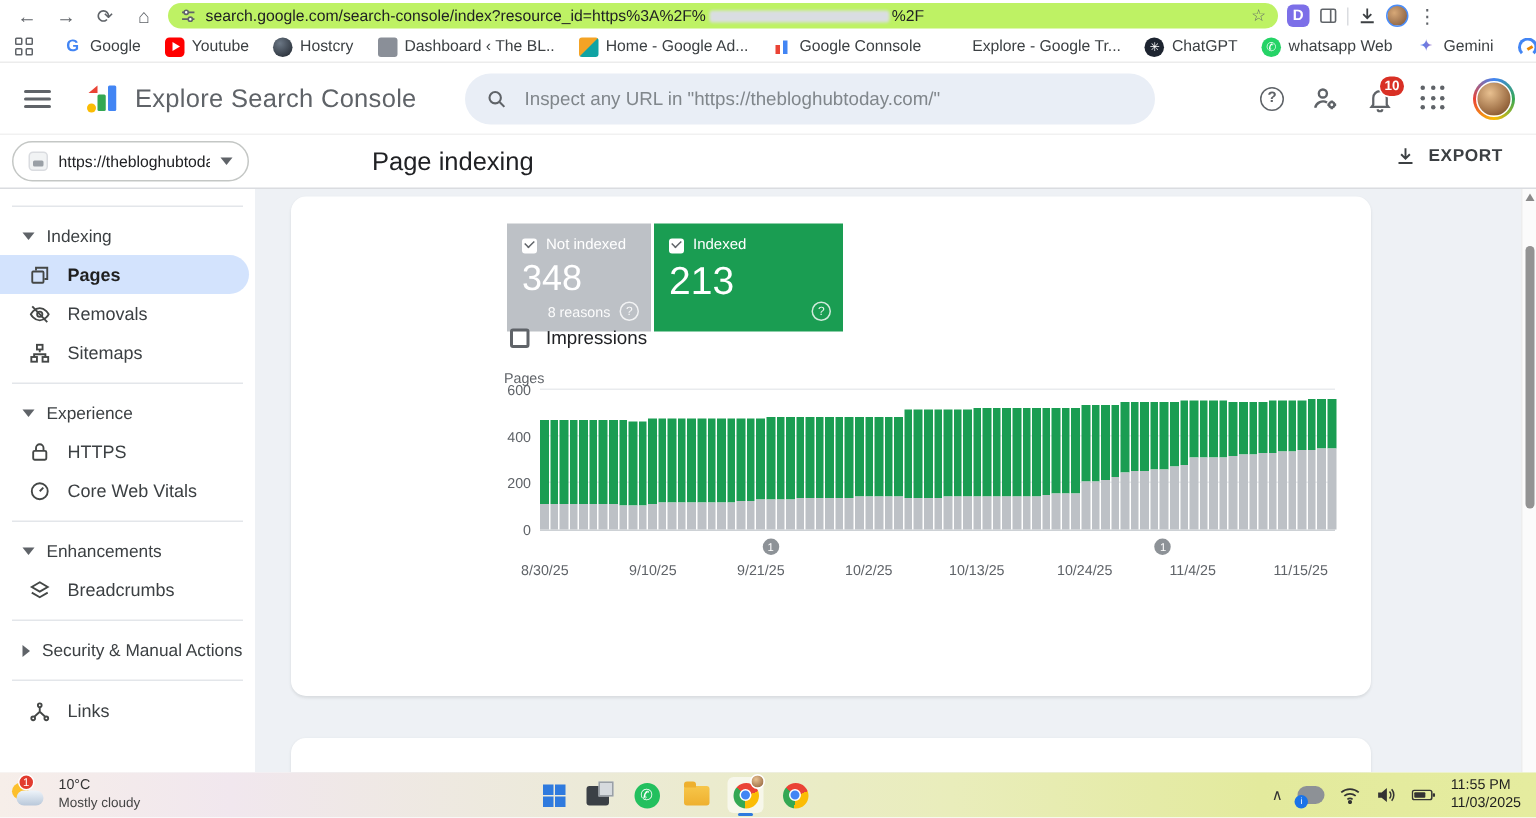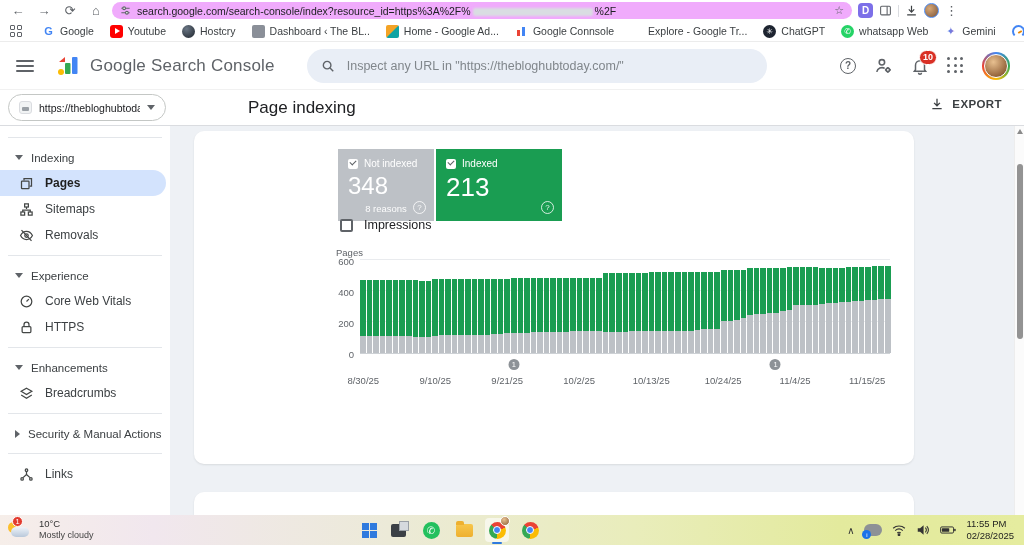--- a/index.html
+++ b/index.html
@@ -4,21 +4,21 @@
 <style>
   html,body{margin:0;padding:0;background:#fff;}
   *{box-sizing:border-box;}
   .screen{position:relative;width:1024px;height:545px;overflow:hidden;
     font-family:"Liberation Sans","DejaVu Sans",sans-serif;color:#202124;}
 
   
   .btoolbar{position:absolute;left:0;top:0;width:1024px;height:21px;background:#fff;
     display:flex;align-items:center;padding:0 8px;gap:6px;}
   .nav-glyph{color:#5f6368;font-size:13px;width:20px;text-align:center;line-height:20px;cursor:pointer;}
-  .omnibox{flex:1;height:17px;background:#f0abfc;border-radius:9px;display:flex;align-items:center;
+  .omnibox{flex:1;height:17px;background:#bef264;border-radius:9px;display:flex;align-items:center;
     padding:0 8px;gap:6px;max-width:740px;}
   .tune-icon svg{display:block;}
   .url-text{font-size:10.5px;color:#202124;white-space:nowrap;overflow:hidden;}
   .url-redacted{display:inline-block;width:120px;height:8px;background:#d9dde2;border-radius:2px;
     vertical-align:middle;margin:0 2px;filter:blur(1px);}
   .omni-star{margin-left:auto;color:#5f6368;font-size:11px;}
   .ext-d{width:15px;height:15px;border-radius:4px;background:#7c6fe8;color:#fff;font-size:10px;font-weight:bold;
     display:flex;align-items:center;justify-content:center;}
   .side-panel-icon svg{display:block;}
   .tb-divider{width:1px;height:12px;background:#dadce0;}
@@ -312,21 +312,21 @@
         <i></i>
       </div>
     <div class="gsc-logo">
       <svg width="26" height="26" viewBox="0 0 26 26">
         <rect x="16" y="4" width="5.5" height="17" rx="1" fill="#4285f4"></rect>
         <rect x="9" y="10" width="5.5" height="11" rx="1" fill="#34a853"></rect>
         <path d="M3 9 L9 4 L9 9 Z" fill="#ea4335"></path>
         <circle cx="5" cy="19" r="3" fill="#fbbc04"></circle>
       </svg>
     </div>
-    <div class="gsc-title">Google Search Console</div>
+    <div class="gsc-title">Explore Search Console</div>
     <div class="gsc-search">
       <svg width="14" height="14" viewBox="0 0 24 24" fill="none" stroke="#5f6368" stroke-width="2.4">
         <circle cx="10.5" cy="10.5" r="6.5"></circle>
           <path d="M15.5 15.5L21 21"></path>
       </svg>
       <input type="text" placeholder="Inspect any URL in &quot;https://thebloghubtoday.com/&quot;" style="">
     </div>
     <div class="hdr-right">
       <span class="help-ring">?</span>
       <span class="hdr-icon">
@@ -389,60 +389,60 @@
             <svg viewBox="0 0 24 24" fill="none" stroke="#444746" stroke-width="2">
               <path d="M8 7V4h12v12h-3"></path>
               <rect x="4" y="8" width="12" height="12" rx="1"></rect>
             </svg>
           </span>
           <span class="lbl">Pages</span>
         </div>
         <div class="nav-item">
           <span class="nicon">
             <svg viewBox="0 0 24 24" fill="none" stroke="#444746" stroke-width="2">
+              <path d="M2.5 12S6 5.5 12 5.5 21.5 12 21.5 12 18 18.5 12 18.5 2.5 12 2.5 12z"></path>
+              <circle cx="12" cy="12" r="2.8"></circle>
+              <path d="M4 3.5l16 17"></path>
+            </svg>
+          </span>
+          <span class="lbl">Removals</span>
+        </div>
+        <div class="nav-item">
+          <span class="nicon">
+            <svg viewBox="0 0 24 24" fill="none" stroke="#444746" stroke-width="2">
               <rect x="9" y="3" width="6" height="5"></rect>
               <rect x="3" y="16" width="6" height="5"></rect>
               <rect x="15" y="16" width="6" height="5"></rect>
               <path d="M12 8v3M6 16v-3h12v3"></path>
             </svg>
           </span>
           <span class="lbl">Sitemaps</span>
         </div>
-        <div class="nav-item">
-          <span class="nicon">
-            <svg viewBox="0 0 24 24" fill="none" stroke="#444746" stroke-width="2">
-              <path d="M2.5 12S6 5.5 12 5.5 21.5 12 21.5 12 18 18.5 12 18.5 2.5 12 2.5 12z"></path>
-              <circle cx="12" cy="12" r="2.8"></circle>
-              <path d="M4 3.5l16 17"></path>
-            </svg>
-          </span>
-          <span class="lbl">Removals</span>
-        </div>
         <div class="nav-divider"></div>
         <div class="nav-header">
           <span class="caret-exp"></span>
           <span class="lbl">Experience</span>
+        </div>
+        <div class="nav-item">
+          <span class="nicon">
+            <svg viewBox="0 0 24 24" fill="none" stroke="#444746" stroke-width="2">
+              <rect x="5" y="10.5" width="14" height="9.5" rx="1.5"></rect>
+              <path d="M8 10.5V7.5a4 4 0 0 1 8 0v3"></path>
+            </svg>
+          </span>
+          <span class="lbl">HTTPS</span>
         </div>
         <div class="nav-item">
           <span class="nicon">
             <svg viewBox="0 0 24 24" fill="none" stroke="#444746" stroke-width="2">
               <circle cx="12" cy="12" r="8.5"></circle>
               <path d="M12 12l3.8-3.8"></path>
             </svg>
           </span>
           <span class="lbl">Core Web Vitals</span>
-        </div>
-        <div class="nav-item">
-          <span class="nicon">
-            <svg viewBox="0 0 24 24" fill="none" stroke="#444746" stroke-width="2">
-              <rect x="5" y="10.5" width="14" height="9.5" rx="1.5"></rect>
-              <path d="M8 10.5V7.5a4 4 0 0 1 8 0v3"></path>
-            </svg>
-          </span>
-          <span class="lbl">HTTPS</span>
         </div>
         <div class="nav-divider"></div>
         <div class="nav-header">
           <span class="caret-exp"></span>
           <span class="lbl">Enhancements</span>
         </div>
         <div class="nav-item">
           <span class="nicon">
             <svg viewBox="0 0 24 24" fill="none" stroke="#444746" stroke-width="2">
               <path d="M12 3.5l8.5 5L12 13.5l-8.5-5z"></path>
@@ -912,17 +912,17 @@
         <path d="M3 7h4l6-5v16l-6-5H3z"></path>
           <path d="M16 6a6 6 0 0 1 0 8M18.5 3.5a10 10 0 0 1 0 13" fill="none" stroke="#333" stroke-width="1.8"></path>
       </svg>
       <svg width="16" height="10" viewBox="0 0 26 14">
         <rect x="1" y="2" width="21" height="10" rx="2" fill="none" stroke="#333" stroke-width="1.6"></rect>
         <rect x="3" y="4" width="12" height="6" rx="1" fill="#333"></rect>
         <rect x="23" y="5" width="2.5" height="4" rx="1" fill="#333"></rect>
       </svg>
       <span class="clock">
         <span>11:55 PM</span><br>
-        <span>02/28/2025</span>
+        <span>11/03/2025</span>
       </span>
     </div>
   </div>
 </div>
 
 </body></html>

